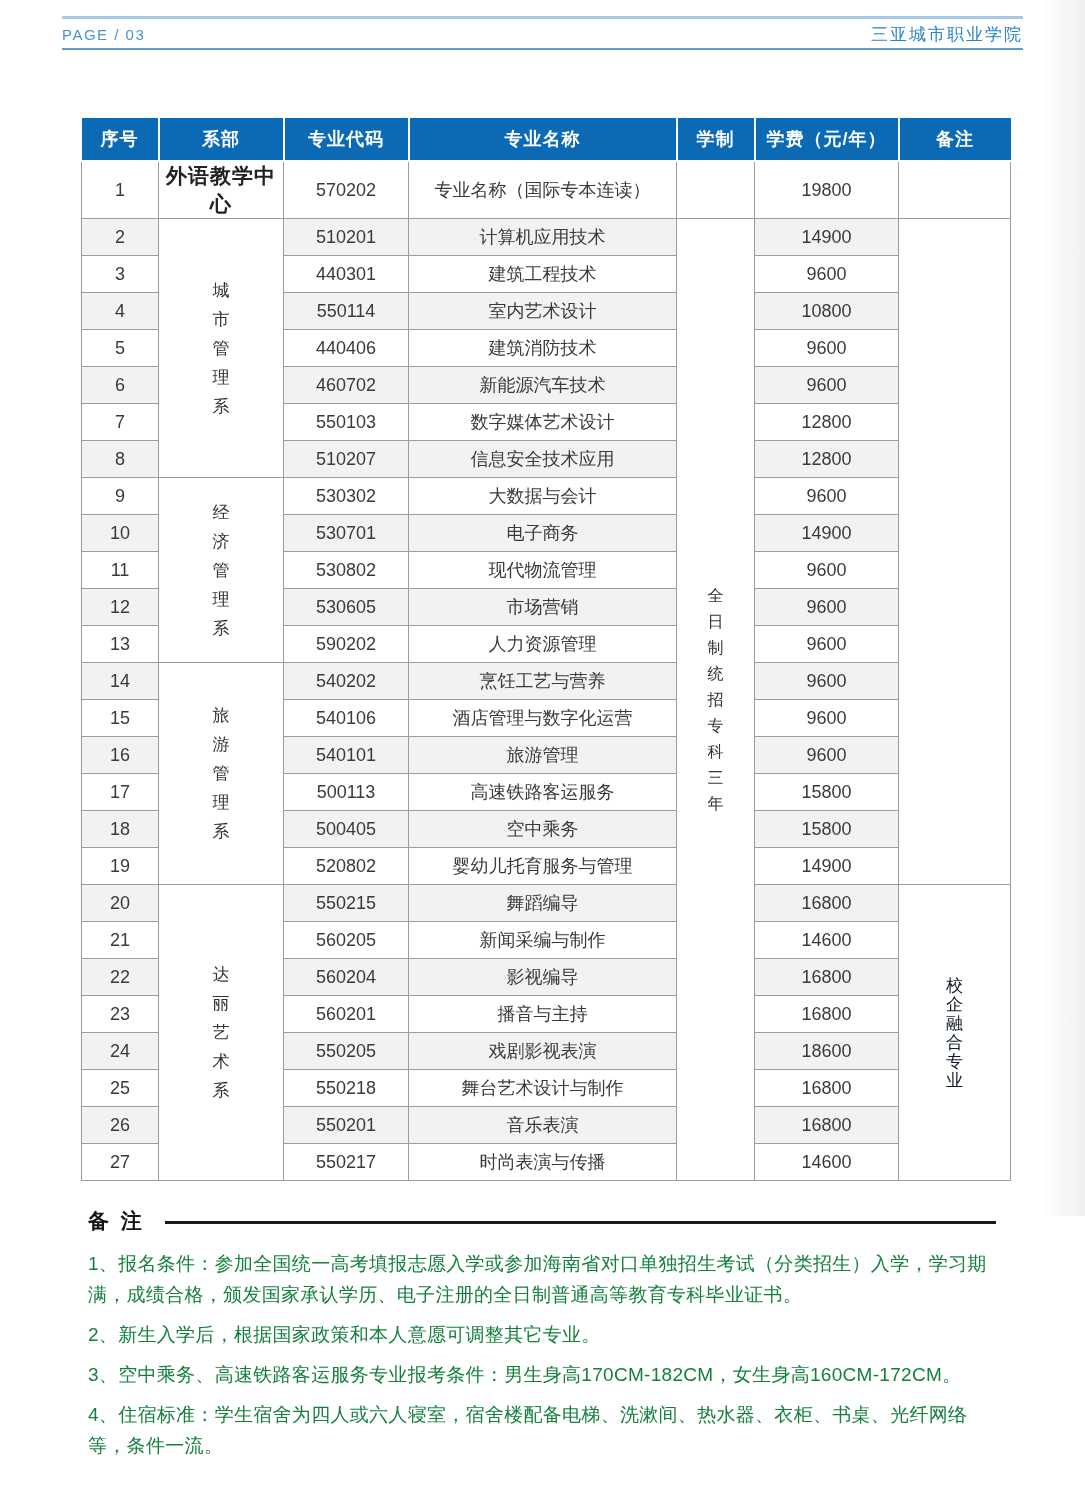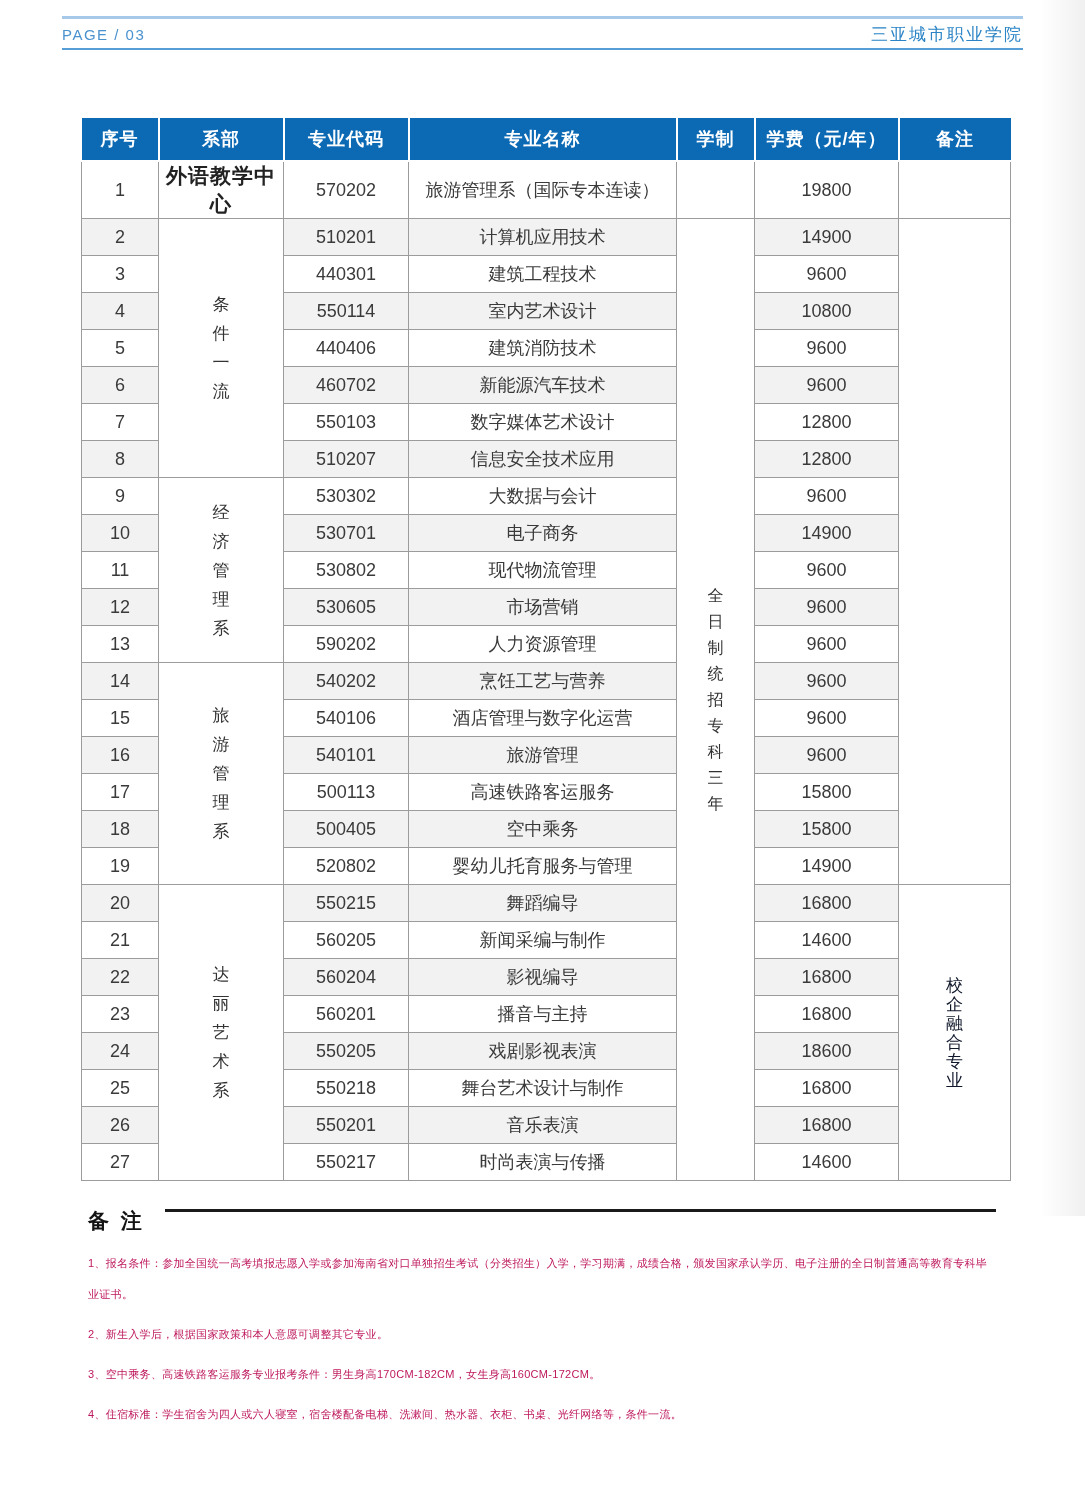--- a/index.html
+++ b/index.html
@@ -31,24 +31,24 @@
   tr.even td{background:#F2F2F2;}
   tr td.merged, tr.even td.merged{background:#fff;}
   td.h-label{font-weight:bold;color:#222;font-size:21px;letter-spacing:1px;}
   .v-wrap{width:20px;margin:0 auto;word-break:break-all;text-align:center;}
   .v-dept{font-size:17px;line-height:29px;color:#333;}
   .v-school{font-size:16px;line-height:26px;color:#333;}
   .v-remark{font-size:17px;line-height:19px;color:#0f172a;}
 
   
   .notes{position:absolute;left:88px;top:1207px;width:908px;}
-  .notes-head{display:flex;align-items:flex-start;}
+  .notes-head{display:flex;align-items:center;}
   .notes-title{font-size:21px;font-weight:bold;color:#141414;letter-spacing:3px;white-space:nowrap;}
   .notes-rule{flex:1;height:3px;background:#1A1A1A;margin-left:20px;margin-top:2px;}
-  .note-item{font-size:11px;line-height:31px;color:#be185d;margin:9px 0 0 0;letter-spacing:0.3px;}
+  .note-item{font-size:19px;line-height:31px;color:#15803d;margin:9px 0 0 0;letter-spacing:0.3px;}
   .note-item.first{margin-top:13px;}
 
   .edge-shade{position:absolute;top:0;right:0;width:45px;height:100%;pointer-events:none;
     background:linear-gradient(to right,rgba(110,110,110,0) 0%,rgba(110,110,110,0.10) 100%);}
 </style>
 </head>
 <body>
 
 <div class="page">
 
@@ -78,29 +78,29 @@
         <th>学制</th>
         <th>学费（元/年）</th>
         <th>备注</th>
       </tr>
     </thead>
     <tbody>
         <tr>
           <td class="c-seq">1</td>
           <td class="c-dept merged h-label" rowspan="1">外语教学中心</td>
           <td class="c-code">570202</td>
-          <td class="c-major">旅游管理系（国际专本连读）</td>
+          <td class="c-major">专业名称（国际专本连读）</td>
           <td class="c-school merged" rowspan="1"></td>
           <td class="c-tuition">19800</td>
           <td class="c-remark merged" rowspan="1"></td>
         </tr>
         <tr class="even">
           <td class="c-seq">2</td>
           <td class="c-dept merged" rowspan="7">
-            <div class="v-wrap v-dept">条件一流</div>
+            <div class="v-wrap v-dept">城市管理系</div>
           </td>
           <td class="c-code">510201</td>
           <td class="c-major">计算机应用技术</td>
           <td class="c-school merged" rowspan="26">
             <div class="v-wrap v-school">全日制统招专科三年</div>
           </td>
           <td class="c-tuition">14900</td>
           <td class="c-remark merged" rowspan="18"></td>
         </tr>
         <tr>

